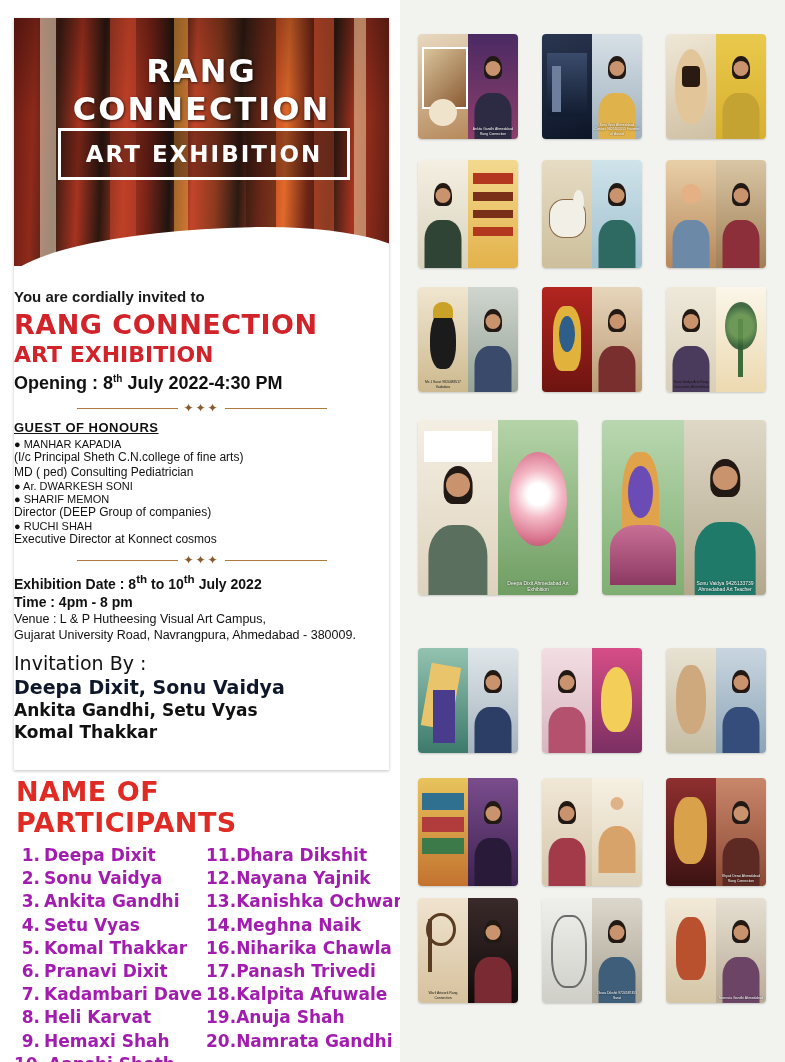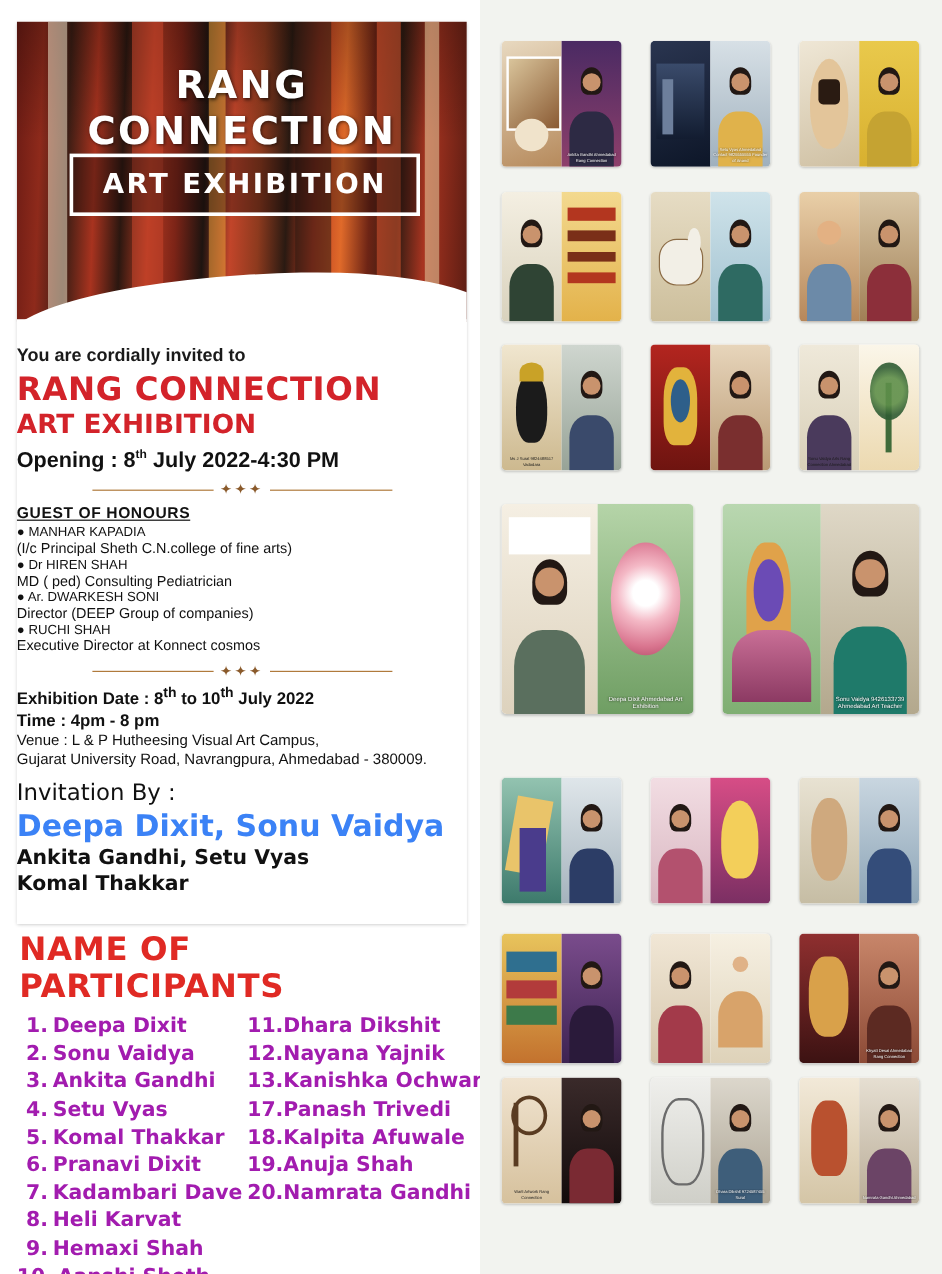--- a/index.html
+++ b/index.html
@@ -211,22 +211,22 @@
 
   .invby {
     font-family: "DejaVu Sans", sans-serif;
     font-size: 19px;
     color: #111;
     margin: 10px 0 2px 0;
   }
   .invby-names {
     font-family: "DejaVu Sans", sans-serif;
     font-weight: bold;
-    font-size: 25px;
-    color: #3b82f6;
+    font-size: 19px;
+    color: #0f172a;
     margin: 2px 0;
   }
   .invby-names2 {
     font-family: "DejaVu Sans", sans-serif;
     font-weight: bold;
     font-size: 17px;
     color: #111;
     margin: 2px 0;
   }
 
@@ -373,23 +373,23 @@
         <div class="divider">
           <span class="bar"></span>
             <span class="dia">✦✦✦</span>
             <span class="bar"></span>
         </div>
 
         <div class="guest-head">GUEST OF HONOURS</div>
 
         <div class="guest-name">● MANHAR KAPADIA</div>
         <div class="guest-role">(I/c Principal Sheth C.N.college of fine arts)</div>
-        <div class="guest-name">● Dr HIREN SHAH</div>
         <div class="guest-role">MD ( ped) Consulting Pediatrician</div>
         <div class="guest-name">● Ar. DWARKESH SONI</div>
+        <div class="guest-name">● SHARIF MEMON</div>
         <div class="guest-role">Director (DEEP Group of companies)</div>
         <div class="guest-name">● RUCHI SHAH</div>
         <div class="guest-role">Executive Director at Konnect cosmos</div>
 
         <div class="divider">
           <span class="bar"></span>
             <span class="dia">✦✦✦</span>
             <span class="bar"></span>
         </div>
 
@@ -421,20 +421,22 @@
           <div class="pitem"><span class="num">6.</span><span>Pranavi Dixit</span></div>
           <div class="pitem"><span class="num">7.</span><span>Kadambari Dave</span></div>
           <div class="pitem"><span class="num">8.</span><span>Heli Karvat</span></div>
           <div class="pitem"><span class="num">9.</span><span>Hemaxi Shah</span></div>
           <div class="pitem"><span class="num">10.</span><span>Aanshi Sheth</span></div>
         </div>
         <div class="pcol right">
           <div class="pitem"><span class="num">11.</span><span>Dhara Dikshit</span></div>
           <div class="pitem"><span class="num">12.</span><span>Nayana Yajnik</span></div>
           <div class="pitem"><span class="num">13.</span><span>Kanishka Ochwani</span></div>
+          <div class="pitem"><span class="num">14.</span><span>Meghna Naik</span></div>
+          <div class="pitem"><span class="num">16.</span><span>Niharika Chawla</span></div>
           <div class="pitem"><span class="num">17.</span><span>Panash Trivedi</span></div>
           <div class="pitem"><span class="num">18.</span><span>Kalpita Afuwale</span></div>
           <div class="pitem"><span class="num">19.</span><span>Anuja Shah</span></div>
           <div class="pitem"><span class="num">20.</span><span>Namrata Gandhi</span></div>
         </div>
       </div>
     </div>
   </div>
 
   <div class="right-col">

